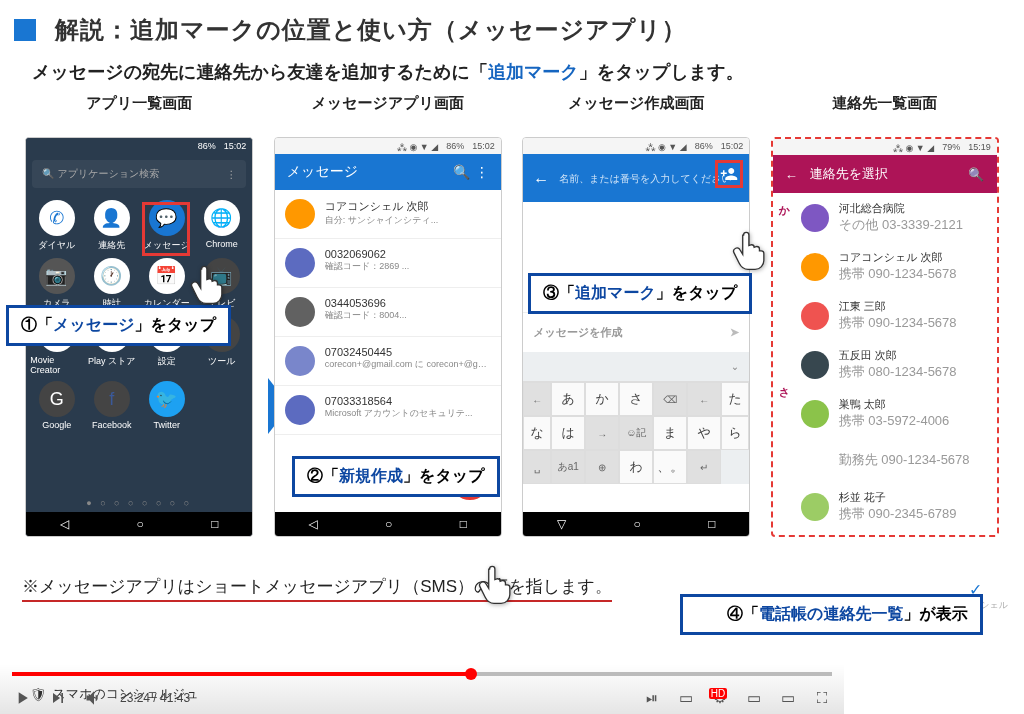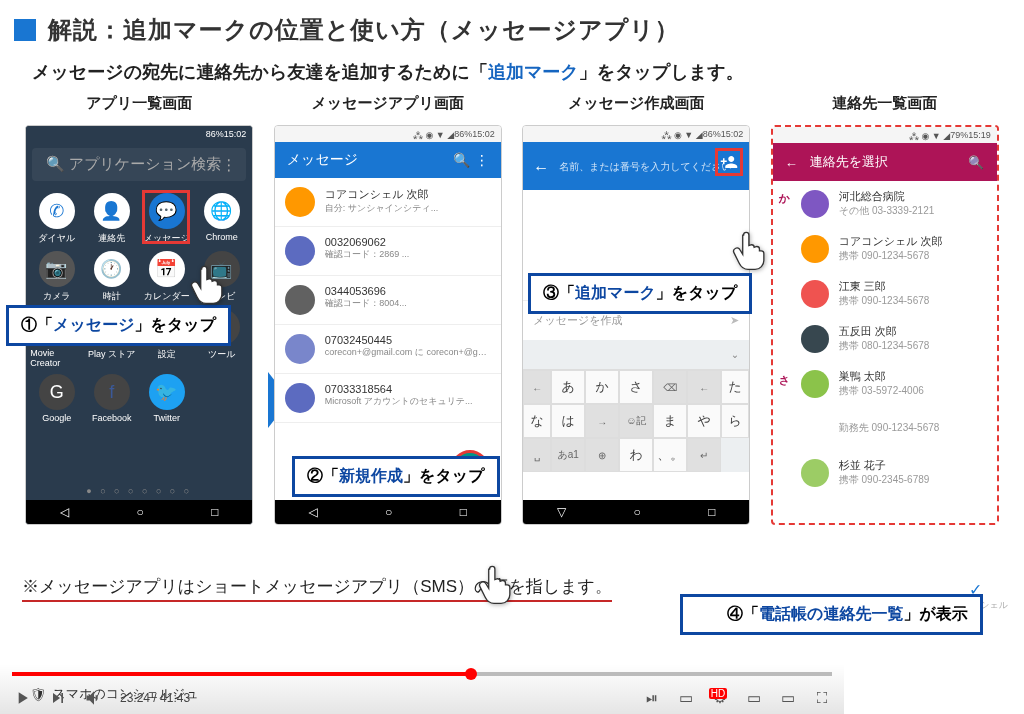--- a/index.html
+++ b/index.html
@@ -1,38 +1,38 @@
 <!DOCTYPE html>
 <html><head>
 <meta charset="utf-8">
 <style>
 * { box-sizing: border-box; margin: 0; padding: 0; }
 body { font-family: 'Hiragino Sans', 'Meiryo', sans-serif; width: 1024px; height: 714px; background: #fff; position: relative; overflow: hidden; }
 .slide { width: 1024px; height: 664px; position: relative; background: #fff; padding: 14px 14px 0; }
-.title-row { display: flex; align-items: center; gap: 12px; margin-bottom: 14px; }
+.title-row { display: flex; align-items: center; gap: 19px; margin-bottom: 14px; }
 .title-sq { width: 22px; height: 22px; background: #1976d2; }
 .title { font-size: 24px; font-weight: bold; color: #333; letter-spacing: 1px; }
 .subtitle { font-size: 18px; font-weight: bold; color: #222; margin: 0 0 10px 18px; }
 .subtitle .hl { color: #1565c0; }
 .screens { display: flex; gap: 6px; padding: 0 4px; position: relative; align-items: flex-start; }
 .col { flex: 1; display: flex; flex-direction: column; align-items: center; min-width: 0; }
-.col-title { font-size: 15px; font-weight: bold; color: #222; margin-bottom: 12px; }
+.col-title { font-size: 15px; font-weight: bold; color: #222; margin-bottom: 24px; }
 .arrow { width: 0; height: 0; border-top: 28px solid transparent; border-bottom: 28px solid transparent; border-left: 22px solid #1976d2; align-self: center; margin-top: 180px; position: absolute; }
 .arrow.a1 { left: 254px; }
 .arrow.a2 { left: 510px; }
 .arrow.a3 { left: 760px; }
 .phone { width: 228px; height: 400px; border: 1px solid #ccc; border-radius: 4px; position: relative; overflow: hidden; font-size: 10px; background: #fff; flex-shrink: 0; }
-.statusbar { height: 16px; background: #2a3b4d; color: #fff; display: flex; justify-content: flex-end; align-items: center; padding: 0 6px; font-size: 9px; gap: 0; }
+.statusbar { height: 16px; background: #2a3b4d; color: #fff; display: flex; justify-content: flex-end; align-items: center; padding: 0 6px; font-size: 9px; gap: 8px; }
 .phone.light .statusbar { background: #f5f5f5; color: #555; }
 .navbar { position: absolute; bottom: 0; width: 100%; height: 24px; background: #000; display: flex; justify-content: space-around; align-items: center; color: #fff; }
 .navbar span { font-size: 12px; }
 
 
 .ph1 { background: #2a3b4d; color: #fff; }
-.ph1 .search { margin: 6px; padding: 7px 10px; background: rgba(255,255,255,0.06); border-radius: 4px; color: #aaa; font-size: 15px; display: flex; justify-content: flex-end; align-items: center; }
+.ph1 .search { margin: 6px; padding: 7px 10px; background: rgba(255,255,255,0.06); border-radius: 4px; color: #aaa; font-size: 10px; display: flex; justify-content: space-between; align-items: center; }
 .grid { display: grid; grid-template-columns: repeat(4, 1fr); gap: 6px 2px; padding: 6px 4px 30px; }
 .appicon { display: flex; flex-direction: column; align-items: center; gap: 3px; font-size: 9px; color: #fff; }
 .appicon .ic { width: 36px; height: 36px; border-radius: 50%; background: #fff; display: flex; align-items: center; justify-content: center; font-size: 18px; }
 .redbox1 { position: absolute; border: 3px solid #e53935; top: 64px; left: 116px; width: 48px; height: 54px; pointer-events: none; }
 .dots { text-align: center; color: #888; font-size: 9px; letter-spacing: 3px; position: absolute; bottom: 28px; width: 100%; }
 
 
 .ph2 .hdr { height: 36px; background: #1976d2; color: #fff; display: flex; align-items: center; padding: 0 12px; font-size: 14px; justify-content: space-between; }
 .msglist { overflow: hidden; }
 .msgrow { display: flex; padding: 9px 10px; gap: 10px; border-bottom: 1px solid #eee; align-items: flex-start; }
@@ -41,35 +41,35 @@
 .msgrow .name { font-size: 11px; color: #333; font-weight: 500; white-space: nowrap; overflow: hidden; text-overflow: ellipsis; }
 .msgrow .sub { font-size: 9px; color: #888; white-space: nowrap; overflow: hidden; text-overflow: ellipsis; }
 .fab { position: absolute; right: 12px; bottom: 36px; width: 38px; height: 38px; border-radius: 50%; background: #009688; color: #fff; display: flex; align-items: center; justify-content: center; font-size: 16px; border: 3px solid #e53935; }
 
 
 .ph3 .hdr2 { height: 48px; background: #1976d2; color: #fff; display: flex; align-items: center; padding: 0 10px; gap: 10px; font-size: 10px; position: relative; }
 .ph3 .hdr2 .back { font-size: 16px; }
 .ph3 .hdr2 .inp { flex: 1; color: #cfe3f7; font-size: 10px; line-height: 1.3; }
 .addbtn { position: absolute; right: 6px; top: 6px; width: 28px; height: 28px; display: flex; align-items: center; justify-content: center; border: 3px solid #e53935; }
 .addbtn svg { fill: #fff; }
-.compose-row { display: flex; align-items: center; padding: 12px 10px; color: #999; font-size: 11px; justify-content: space-between; border-top: 1px solid #eee; margin-top: 110px; }
+.compose-row { display: flex; align-items: center; padding: 12px 10px; color: #999; font-size: 11px; justify-content: space-between; border-top: 1px solid #eee; margin-top: 110px; font-weight: bold; }
 .kbd { background: #eceff1; }
 .kbd-sug { display: flex; height: 30px; border-bottom: 1px solid #ddd; justify-content: flex-end; align-items: center; padding: 0 10px; color: #888; }
 .kbd-grid { display: grid; grid-template-columns: 28px repeat(5, 1fr) 28px; }
 .key { height: 34px; display: flex; align-items: center; justify-content: center; border: 0.5px solid #ddd; font-size: 13px; color: #444; background: #fafafa; }
 .key.fn { background: #e0e0e0; font-size: 10px; color: #666; }
 
 
 .ph4 { border: 2px dashed #e53935; }
 .ph4 .hdr { height: 38px; background: #ad1457; color: #fff; display: flex; align-items: center; padding: 0 12px; gap: 12px; font-size: 13px; }
 .idx { position: absolute; left: 6px; color: #ad1457; font-size: 11px; font-weight: bold; }
 .contact { display: flex; padding: 8px 10px 8px 28px; gap: 10px; align-items: center; }
 .contact .av { width: 28px; height: 28px; border-radius: 50%; flex-shrink: 0; }
 .contact .txt .name { font-size: 11px; color: #333; }
-.contact .txt .sub { font-size: 10px; color: #999; }
+.contact .txt .sub { font-size: 13px; color: #999; }
 
 
 .callout { position: absolute; background: #fff; border: 3px solid #0d47a1; padding: 7px 12px; font-size: 16px; font-weight: bold; color: #0d47a1; white-space: nowrap; z-index: 10; }
 .callout .black { color: #000; }
 .callout .num { color: #000; }
 .c1 { top: 305px; left: 6px; }
 .c2 { top: 456px; left: 292px; text-align: right; }
 .c3 { top: 273px; left: 528px; }
 .c4 { top: 594px; left: 680px; padding-left: 44px; }
 

